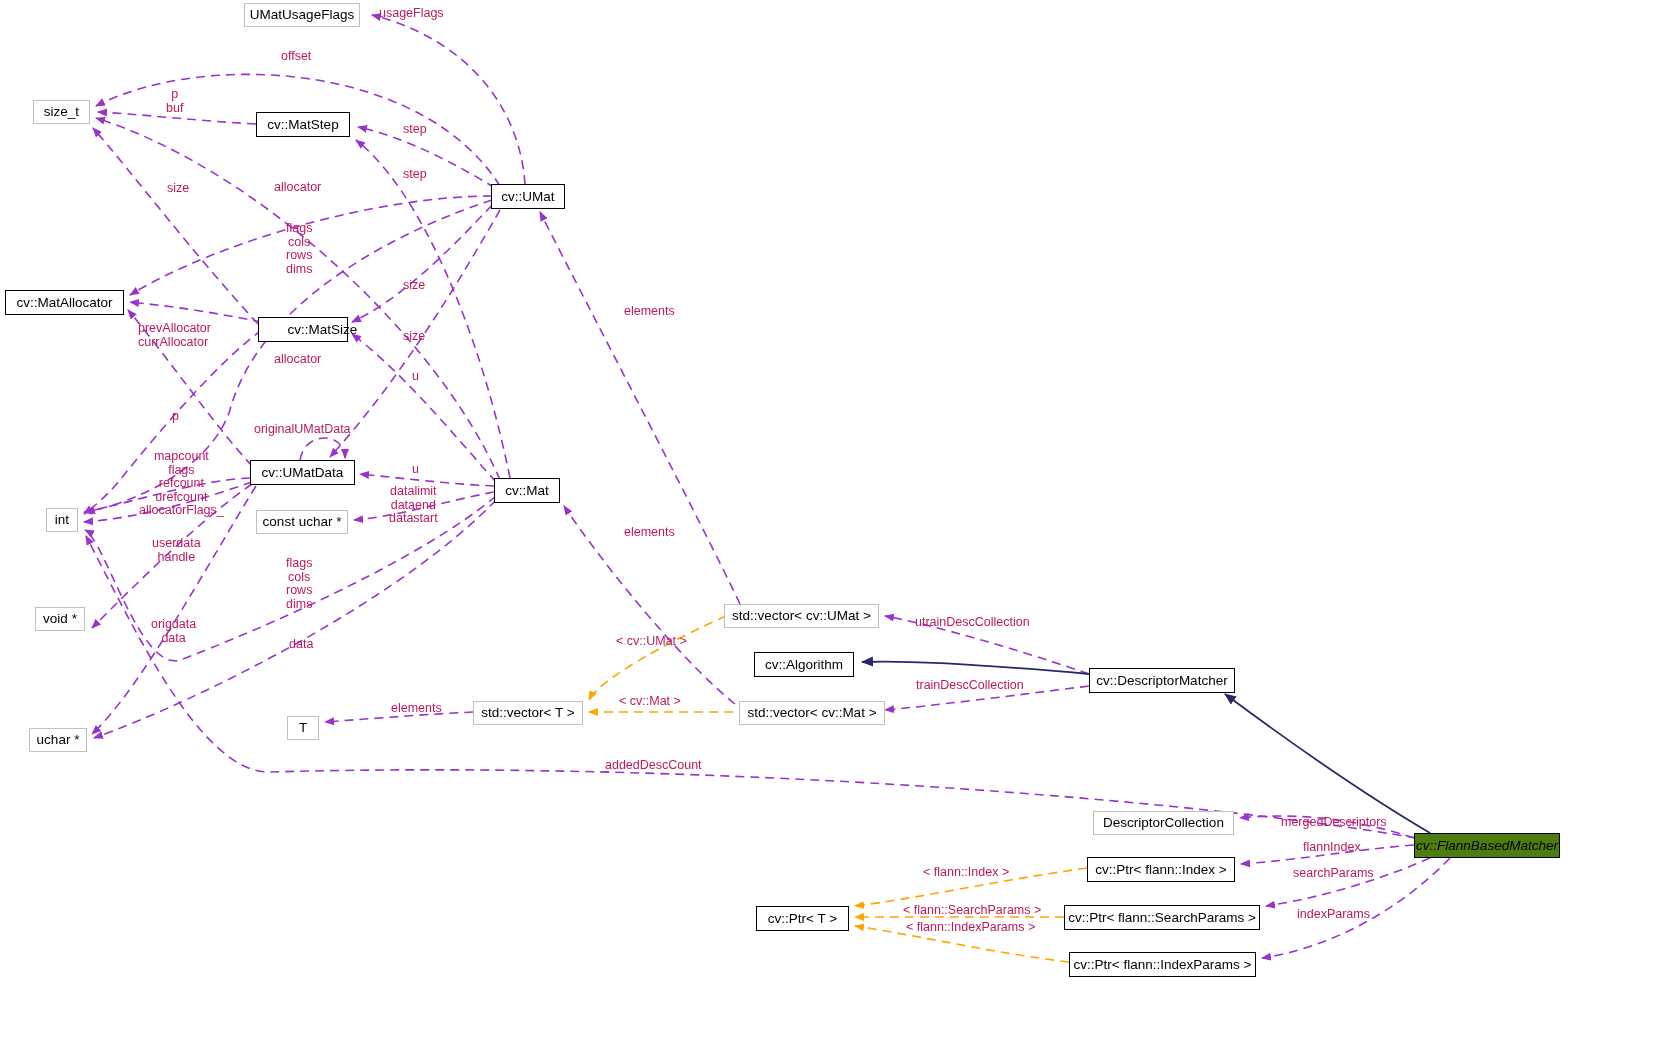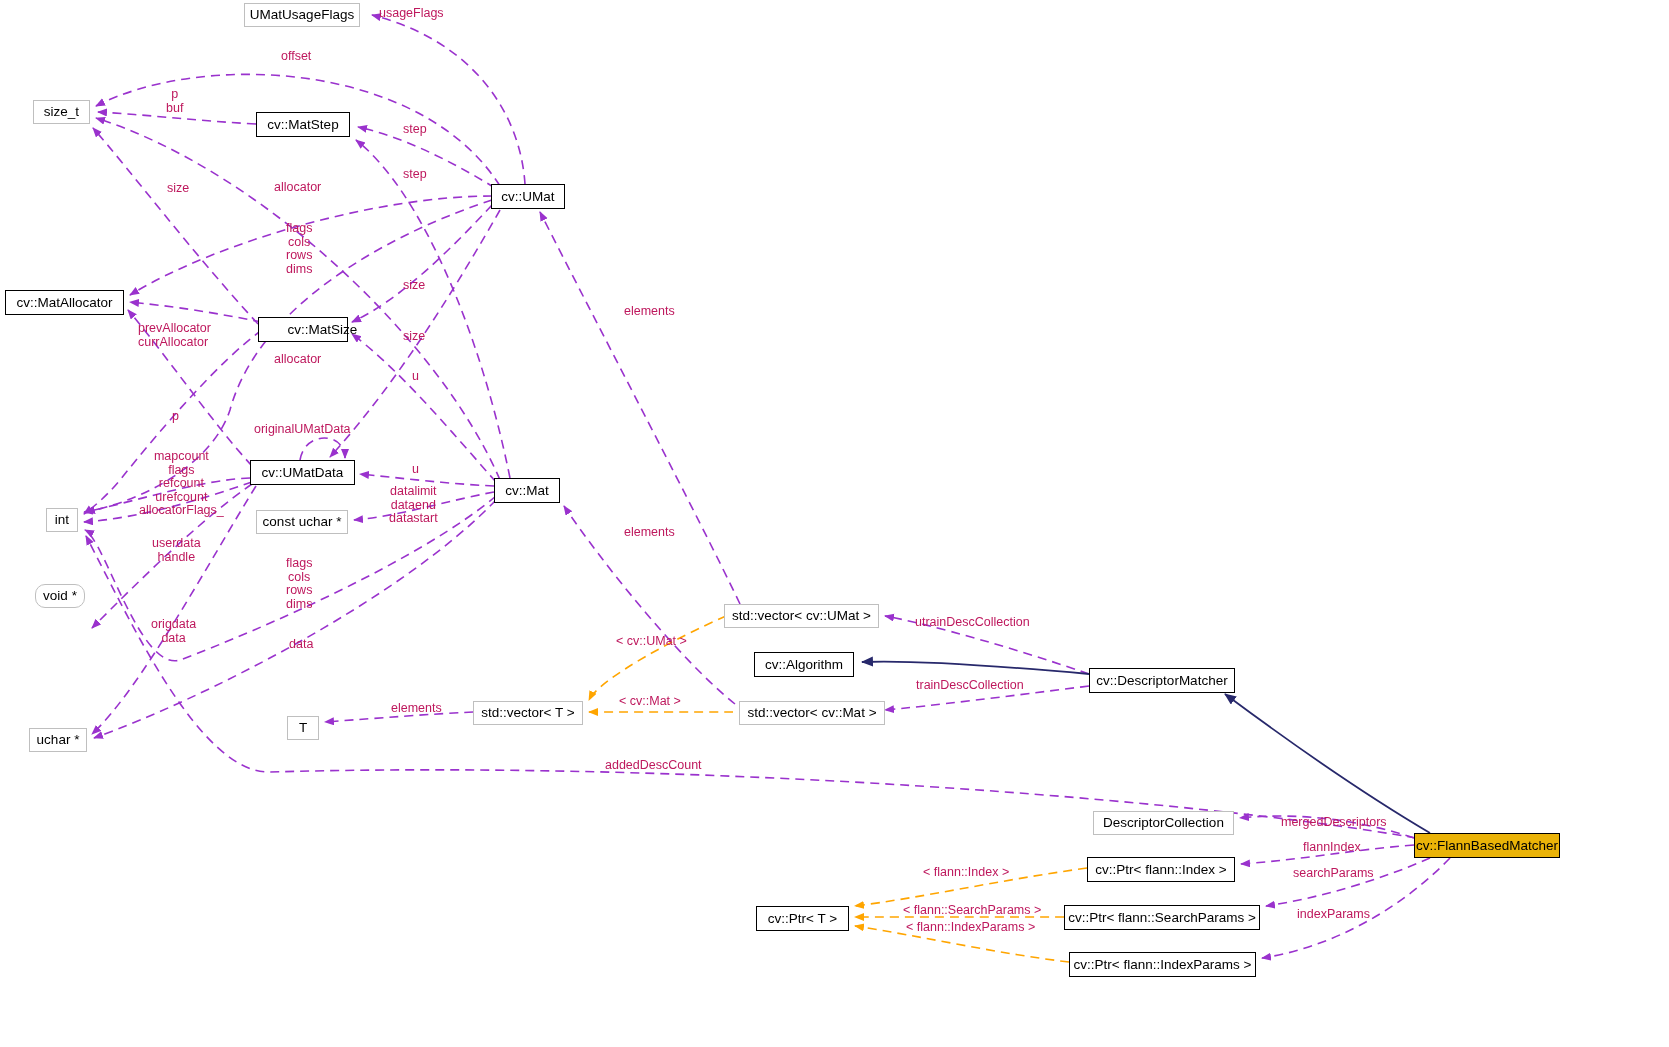--- a/index.html
+++ b/index.html
@@ -35,21 +35,22 @@
   .node.plain{
     border:1px solid #bfbfbf;
   }
   
   .node.cls{
     border:1px solid #000000;
   }
   
   .node.focus{
     border:1px solid #000000;
-    background:#eab308;
+    background:#4d7c0f;
+    font-style:italic;
   }
   .edge-label{
     position:absolute;
     font-size:12.5px;
     line-height:13.5px;
     color:#be185d;
     white-space:pre;
     background:transparent;
     text-align:center;
   }
@@ -188,21 +189,21 @@
     </div>
   <div class="node cls" style="left:494px;top:478px;width:66px;height:25px;">
       <span>cv::Mat</span>
     </div>
   <div class="node plain" style="left:256px;top:510px;width:92px;height:24px;">
       <span>const uchar *</span>
     </div>
   <div class="node plain" style="left:46px;top:508px;width:32px;height:24px;">
       <span>int</span>
     </div>
-  <div class="node plain" style="left:35px;top:584px;width:50px;height:24px;border-radius:10px;">
+  <div class="node plain" style="left:35px;top:607px;width:50px;height:24px;">
       <span>void *</span>
     </div>
   <div class="node plain" style="left:29px;top:728px;width:58px;height:24px;">
       <span>uchar *</span>
     </div>
   <div class="node plain" style="left:287px;top:716px;width:32px;height:24px;">
       <span>T</span>
     </div>
   <div class="node plain" style="left:473px;top:701px;width:110px;height:24px;">
       <span>std::vector&lt; T &gt;</span>

